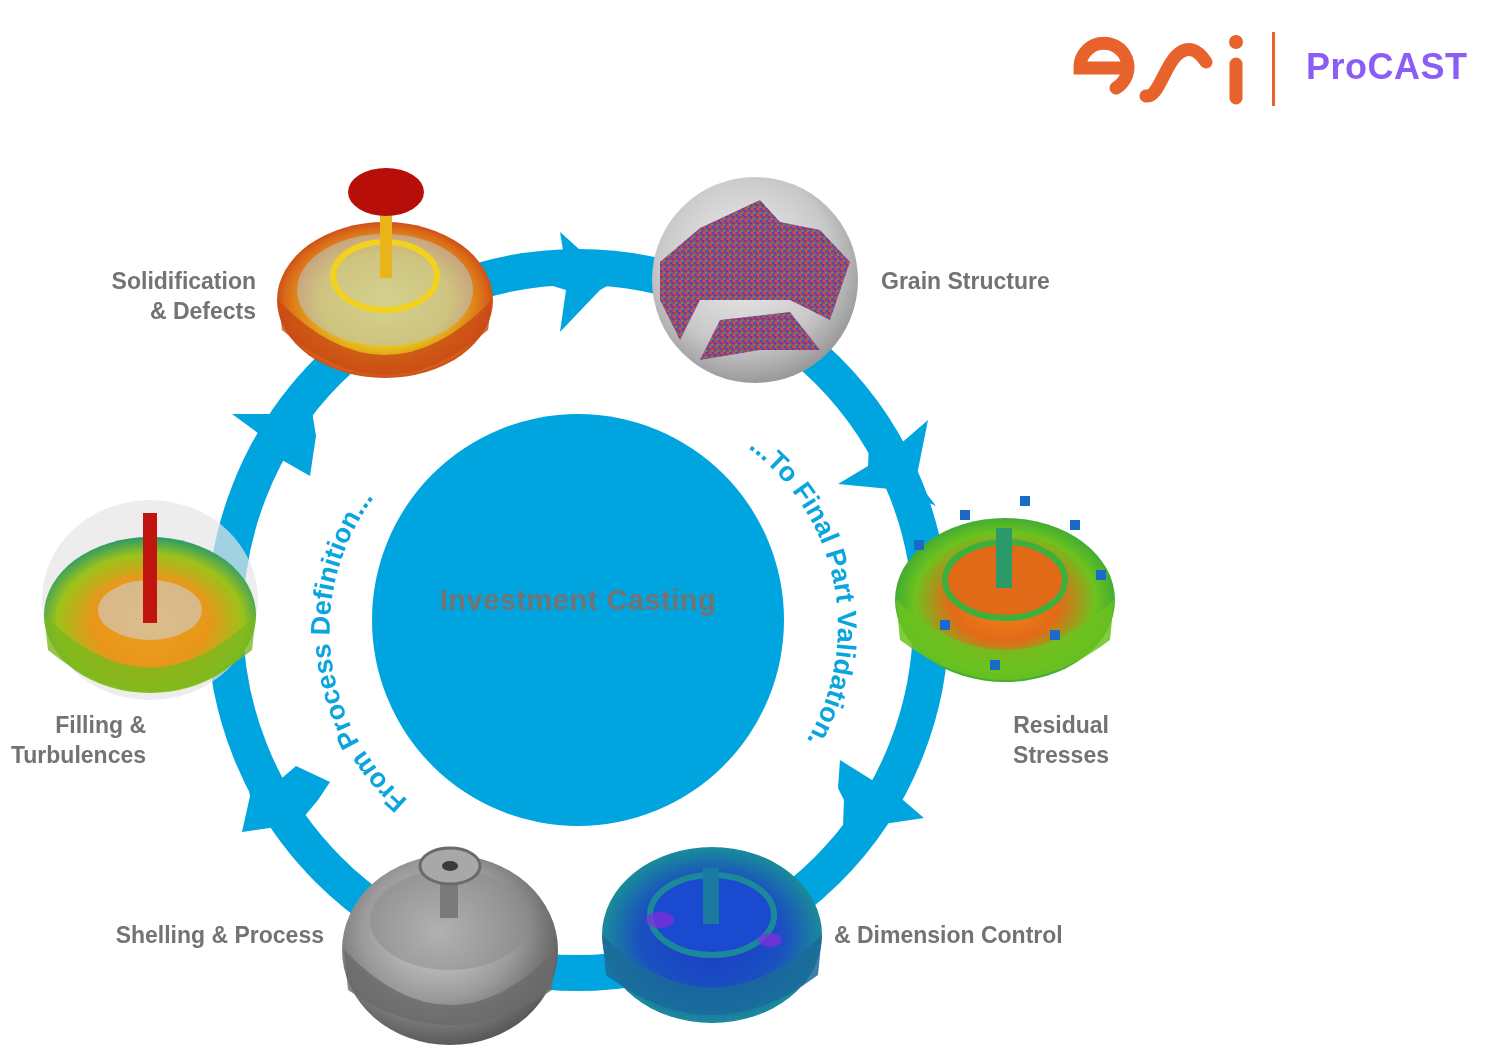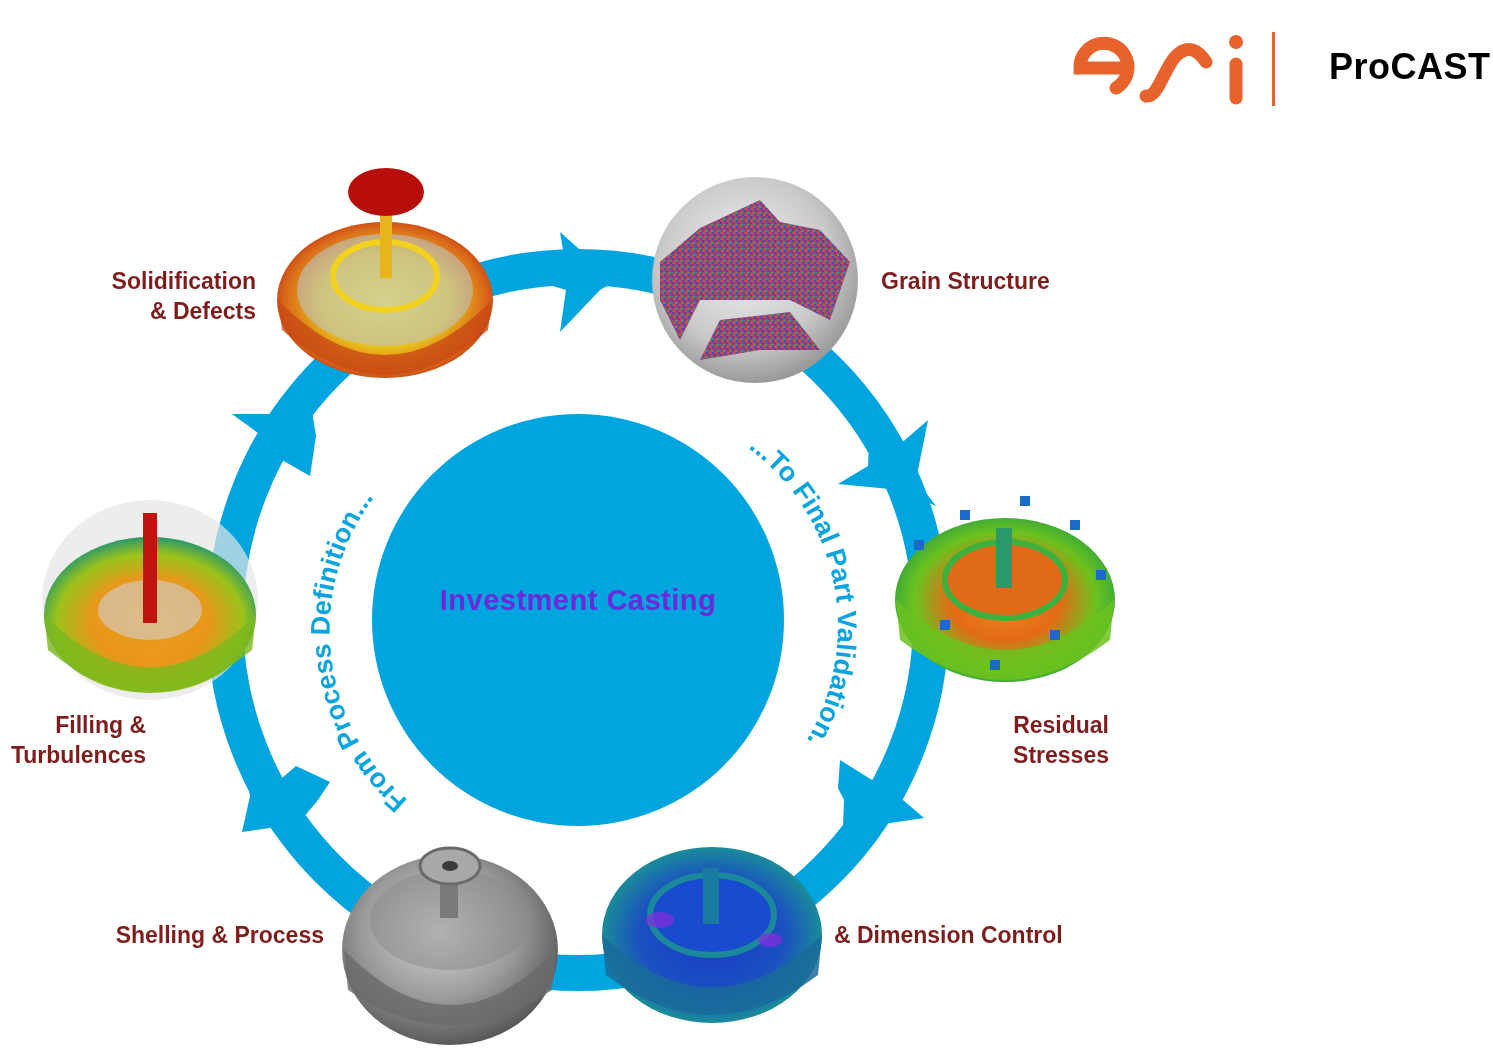--- a/index.html
+++ b/index.html
@@ -1,27 +1,27 @@
 <!DOCTYPE html>
 <html><head>
 <meta charset="utf-8">
 <style>
   html, body { margin: 0; padding: 0; background: #ffffff; }
   body { width: 1493px; height: 1055px; position: relative; overflow: hidden;
          font-family: "Liberation Sans", sans-serif; }
   .logo { position: absolute; left: 1066px; top: 28px; width: 400px; height: 82px; }
   .logo svg { position: absolute; left: 0; top: 0; }
   .logo-divider { position: absolute; left: 206px; top: 4px; width: 3px; height: 74px; background: #e8622c; }
-  .product-name { position: absolute; left: 240px; top: 18px; font-size: 36px; font-weight: bold; color: #000000; letter-spacing: 0.5px; margin-left: 23px; }
+  .product-name { position: absolute; left: 240px; top: 18px; font-size: 36px; font-weight: bold; color: #8b5cf6; letter-spacing: 0.5px; }
   .diagram { position: absolute; left: 0; top: 0; }
-  .label { position: absolute; color: #7f1d1d; font-weight: bold; font-size: 23px; line-height: 30px; white-space: nowrap; }
+  .label { position: absolute; color: #737373; font-weight: bold; font-size: 23px; line-height: 30px; white-space: nowrap; }
   .label.right { text-align: right; }
   .label.left { text-align: left; }
   .center-title { position: absolute; left: 378px; top: 582px; width: 400px; text-align: center;
-                  color: #6d28d9; font-weight: bold; font-size: 29px; line-height: 36px; letter-spacing: 0.5px; }
+                  color: #737373; font-weight: bold; font-size: 29px; line-height: 36px; letter-spacing: 0.5px; }
 </style>
 </head>
 <body>
 
 <div class="logo">
   <svg width="200" height="82" viewBox="0 0 200 82">
 
     <path d="M58 40 L14 40 A24 24 0 1 1 50 60" fill="none" stroke="#e8622c" stroke-width="13" stroke-linecap="round"></path>
 
     <path d="M80 68 C92 70 98 40 110 28 C122 16 132 22 140 34" fill="none" stroke="#e8622c" stroke-width="13" stroke-linecap="round"></path>

